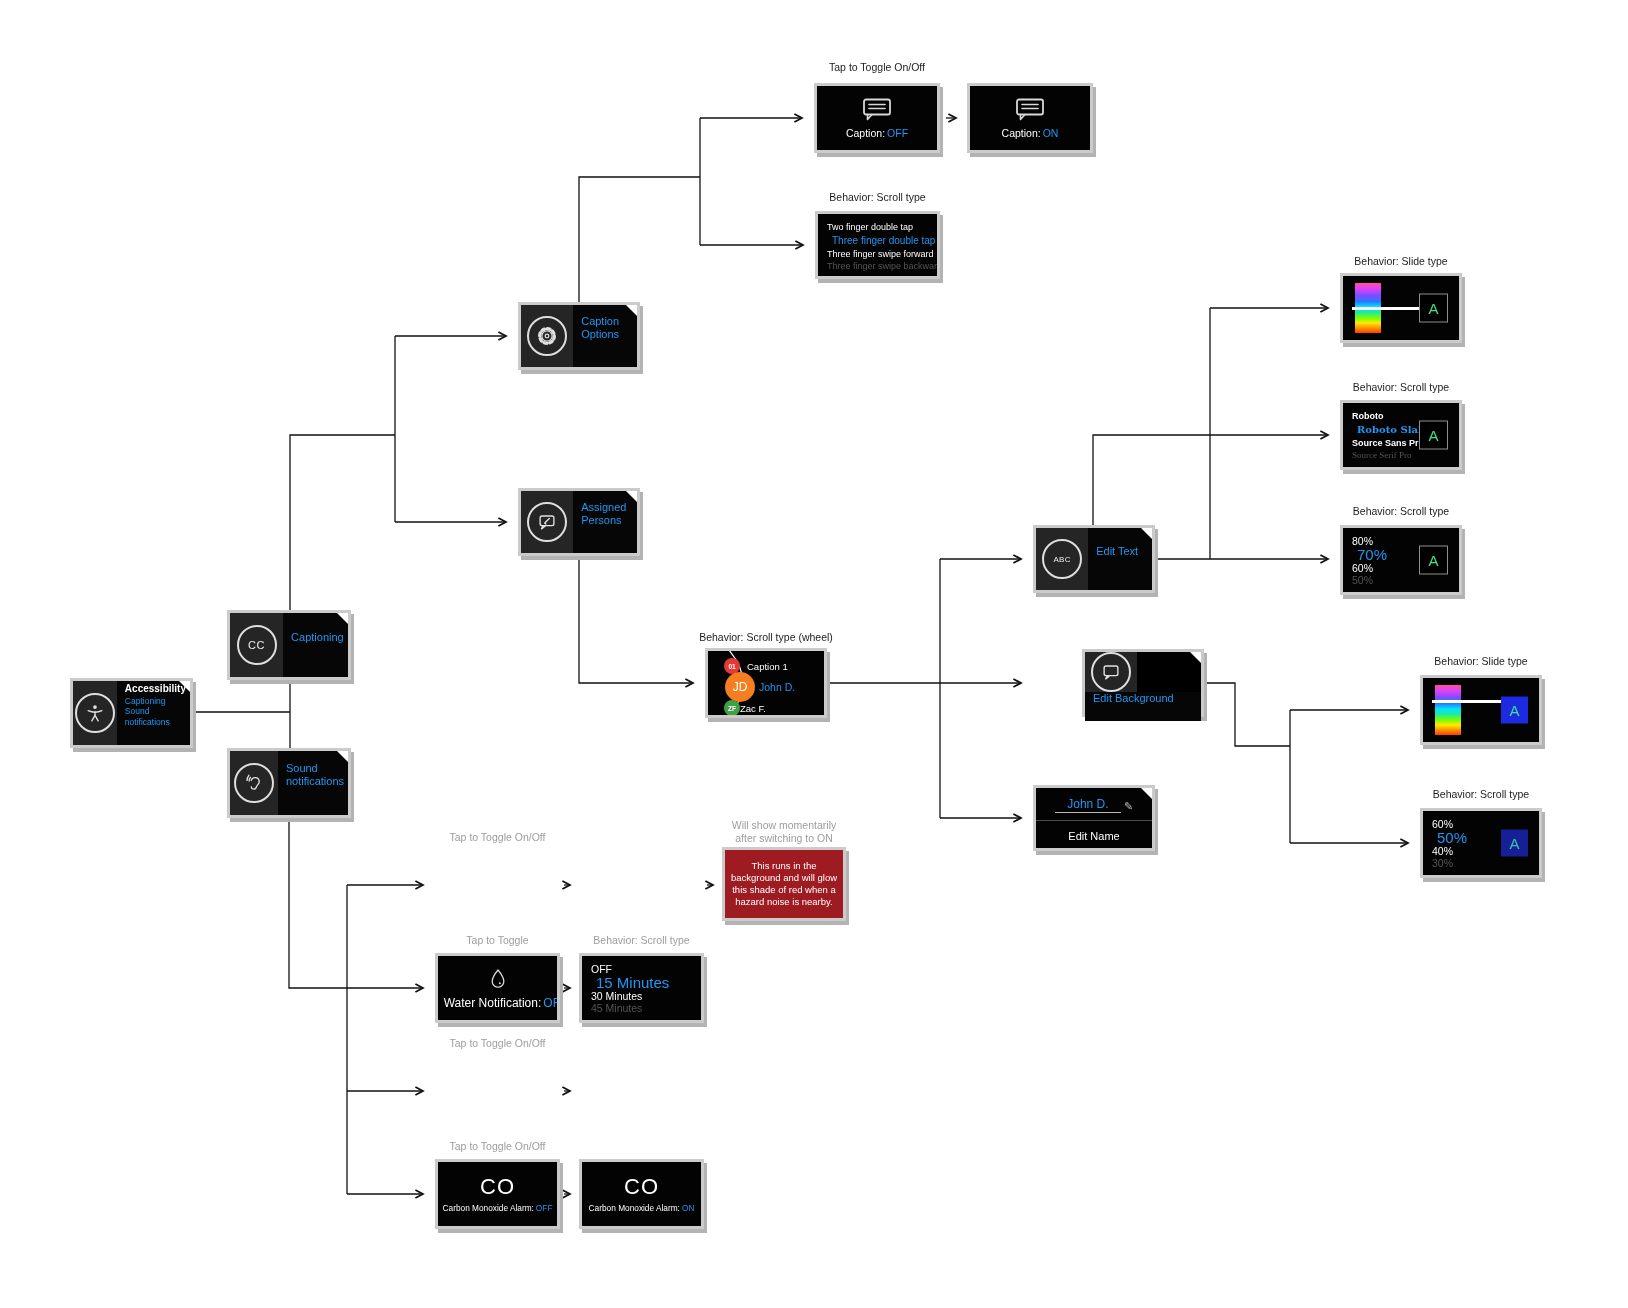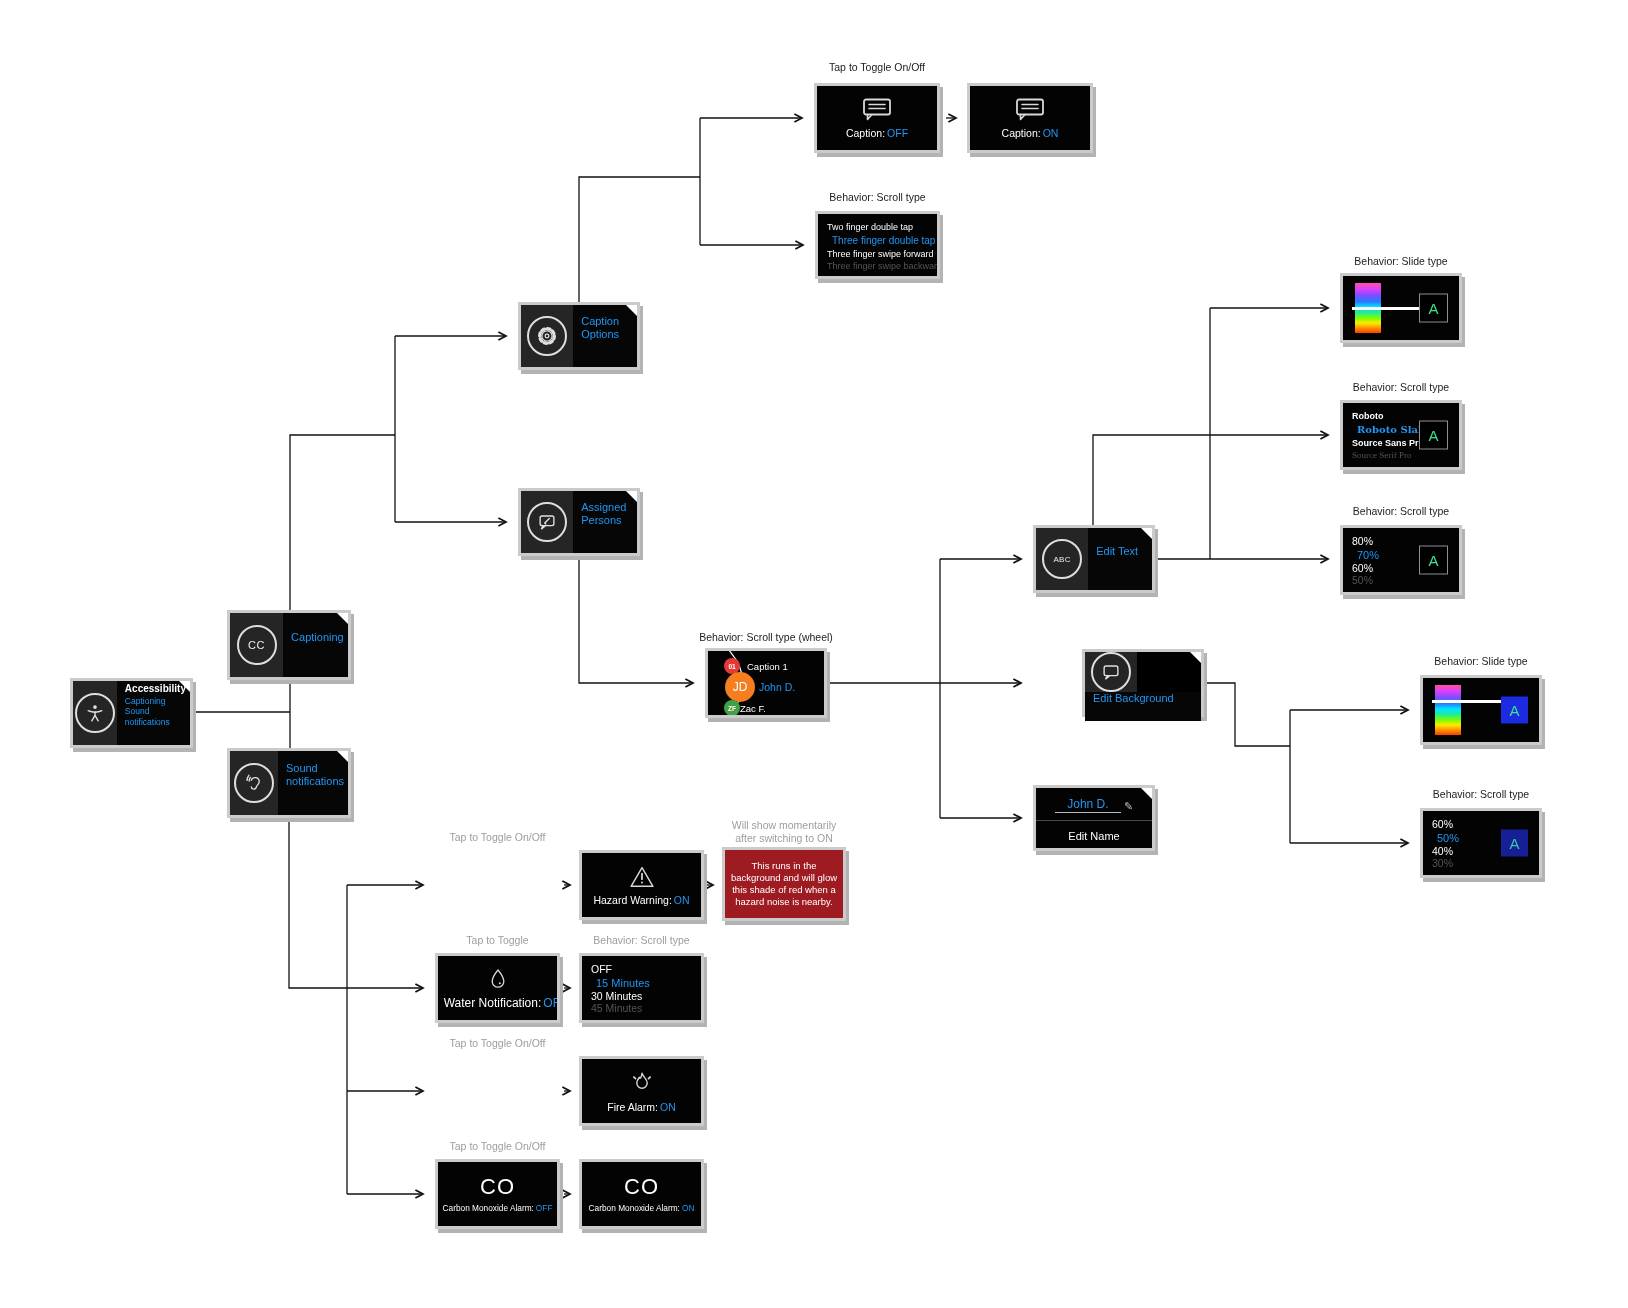--- a/index.html
+++ b/index.html
@@ -17,21 +17,21 @@
   .srow.small{font-size:8.3px;}
   .val{color:#2196f3;margin-left:2px;}
   .list{padding:7px 0 0 9px;}
   .li{font-size:9px;line-height:12.5px;white-space:nowrap;color:#fff;}
   .li.sel{color:#2196f3;font-size:10px;padding-left:5px;line-height:14px;}
   .li.faded{color:#555;}
   .li.slab{font-family:"DejaVu Serif",serif;font-weight:bold;}
   .li.serif{font-family:"Liberation Serif",serif;}
   .li.b{font-weight:bold;}
   .li.big{font-size:10.5px;}
-  .li.bigsel{font-size:11px;}
+  .li.bigsel{font-size:15px;}
 
   .node{position:absolute;display:flex;border:3px solid #cbcbcb;box-shadow:3px 4px 0 #b3b3b3;
         box-sizing:border-box;background:#000;}
   .zone-icon{width:45%;background:#252525;display:flex;align-items:center;justify-content:center;}
   .zone-text{flex:1;background:#060606;display:flex;flex-direction:column;justify-content:center;
              padding:0 4px 16px 8px;}
   .circ{width:36px;height:36px;border:2px solid #dedede;border-radius:50%;display:flex;
         align-items:center;justify-content:center;color:#eee;flex:none;}
   .cc-txt{font-size:11px;letter-spacing:.5px;}
   .abc-txt{font-size:8px;letter-spacing:.3px;}
@@ -335,53 +335,38 @@
   </div>
 
   <div class="screen list" style="left:1420px;top:808px;width:122px;height:70px;">
     <div class="li big">60%</div>
     <div class="li sel bigsel">50%</div>
     <div class="li big">40%</div>
     <div class="li faded big">30%</div>
     <div class="abox navyfill">A</div>
   </div>
 
-  <div class="screen col" style="left:579px;top:850px;width:125px;height:70px;">
-    <svg class="wicon" width="28" height="24" viewBox="0 0 24 22">
-      <path d="M12,2.5 L22,19.5 L2,19.5 Z" stroke-width="1.3"></path>
-      <line x1="12" y1="8" x2="12" y2="13"></line>
-      <circle cx="12" cy="16" r="0.9" fill="#d8d8d8" stroke="none"></circle>
-    </svg>
-    <div class="srow"><span>Hazard Warning:</span><span class="val">ON</span></div>
-  </div>
   <div class="screen red-screen" style="left:722px;top:847px;width:124px;height:74px;">
     <div class="red-text">This runs in the background and will glow this shade of red when a hazard noise is nearby.</div>
   </div>
 
   <div class="screen col" style="left:435px;top:953px;width:125px;height:70px;">
     <svg class="wicon" width="24" height="24" viewBox="0 0 24 24">
       <path d="M12,3 C12,3 6.2,10 6.2,14.4 a5.8,5.8 0 0 0 11.6,0 C17.8,10 12,3 12,3 Z" stroke-width="1.3"></path>
       <circle cx="13.8" cy="16.2" r="1" fill="#d8d8d8" stroke="none"></circle>
     </svg>
     <div class="srow" style="font-size:12px;margin-left:16px;"><span>Water Notification:</span><span class="val">OFF</span></div>
   </div>
   <div class="screen list" style="left:579px;top:953px;width:125px;height:70px;">
     <div class="li big">OFF</div>
     <div class="li sel bigsel">15 Minutes</div>
     <div class="li big">30 Minutes</div>
     <div class="li faded big">45 Minutes</div>
   </div>
 
-  <div class="screen col" style="left:579px;top:1056px;width:125px;height:70px;">
-    <svg class="wicon" width="26" height="26" viewBox="0 0 24 24">
-      <path d="M12,3 c1,3.5 4.8,5 4.8,9 a4.8,4.8 0 0 1 -9.6,0 c0,-2.2 1.1,-3.6 2.3,-5.2 c0.6,1.1 1.6,1.7 2.5,-3.8 Z" stroke-width="1.3"></path>
-      <path d="M4.5,6.5 l1.5,1.5 M19.5,6.5 L18,8"></path>
-    </svg>
-    <div class="srow"><span>Fire Alarm:</span><span class="val">ON</span></div>
-  </div>
 
   <div class="screen col" style="left:435px;top:1159px;width:125px;height:70px;">
     <div class="co-big">CO</div>
     <div class="srow small"><span>Carbon Monoxide Alarm:</span><span class="val">OFF</span></div>
   </div>
   <div class="screen col" style="left:579px;top:1159px;width:125px;height:70px;">
     <div class="co-big">CO</div>
     <div class="srow small"><span>Carbon Monoxide Alarm:</span><span class="val">ON</span></div>
   </div>
 

